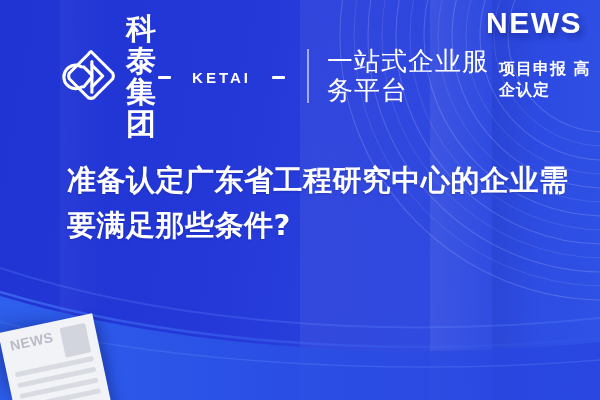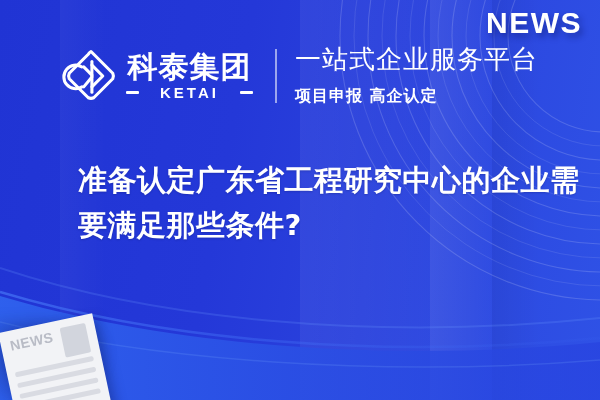--- a/index.html
+++ b/index.html
@@ -85,21 +85,21 @@
   .header {
     position: absolute;
     left: 62px;
     top: 40px;
     display: flex;
     align-items: center;
     height: 72px;
   }
   .logo-block { display: flex; align-items: center; }
   .emblem { width: 58px; height: 58px; flex: none; margin-right: 6px; }
-  .logo-text { display: flex; flex-direction: column; align-items: center; }
+  .logo-text { display: flex; align-items: center; }
   .logo-cn {
     font-size: 30px;
     font-weight: bold;
     color: #ffffff;
     letter-spacing: 1px;
     line-height: 1.05;
     font-family: "DejaVu Sans", "Liberation Sans", sans-serif;
   }
   .logo-en-row { display: flex; align-items: center; gap: 21px; margin-top: 2px; }
   .logo-dash { width: 13px; height: 3px; background: #fff; border-radius: 1px; }
@@ -110,21 +110,21 @@
     letter-spacing: 3px;
     font-family: "Liberation Sans", sans-serif;
   }
   .divider {
     width: 2px;
     height: 54px;
     background: rgba(255,255,255,0.55);
     margin: 0 18px 0 22px;
     flex: none;
   }
-  .tagline { display: flex; flex-direction: column; justify-content: center; }
+  .tagline { display: flex; justify-content: center; }
   .tagline-main {
     font-size: 26px;
     color: #ffffff;
     letter-spacing: 1px;
     line-height: 1.12;
     font-family: "DejaVu Sans", "Liberation Sans", sans-serif;
   }
   .tagline-sub {
     font-size: 16px;
     font-weight: bold;
@@ -143,21 +143,21 @@
     font-weight: bold;
     color: #ffffff;
     letter-spacing: 1.5px;
     font-family: "Liberation Sans", sans-serif;
     text-shadow: 3px 4px 6px rgba(10,20,100,0.45);
   }
 
   
   .headline {
     position: absolute;
-    left: 78px;
+    left: 67px;
     top: 158px;
     width: 512px;
     font-size: 29px;
     font-weight: bold;
     color: #ffffff;
     line-height: 1.55;
     letter-spacing: 0.5px;
     font-family: "DejaVu Sans", "Liberation Sans", sans-serif;
     text-shadow: 0 1px 2px rgba(10,20,90,0.25);
   }

